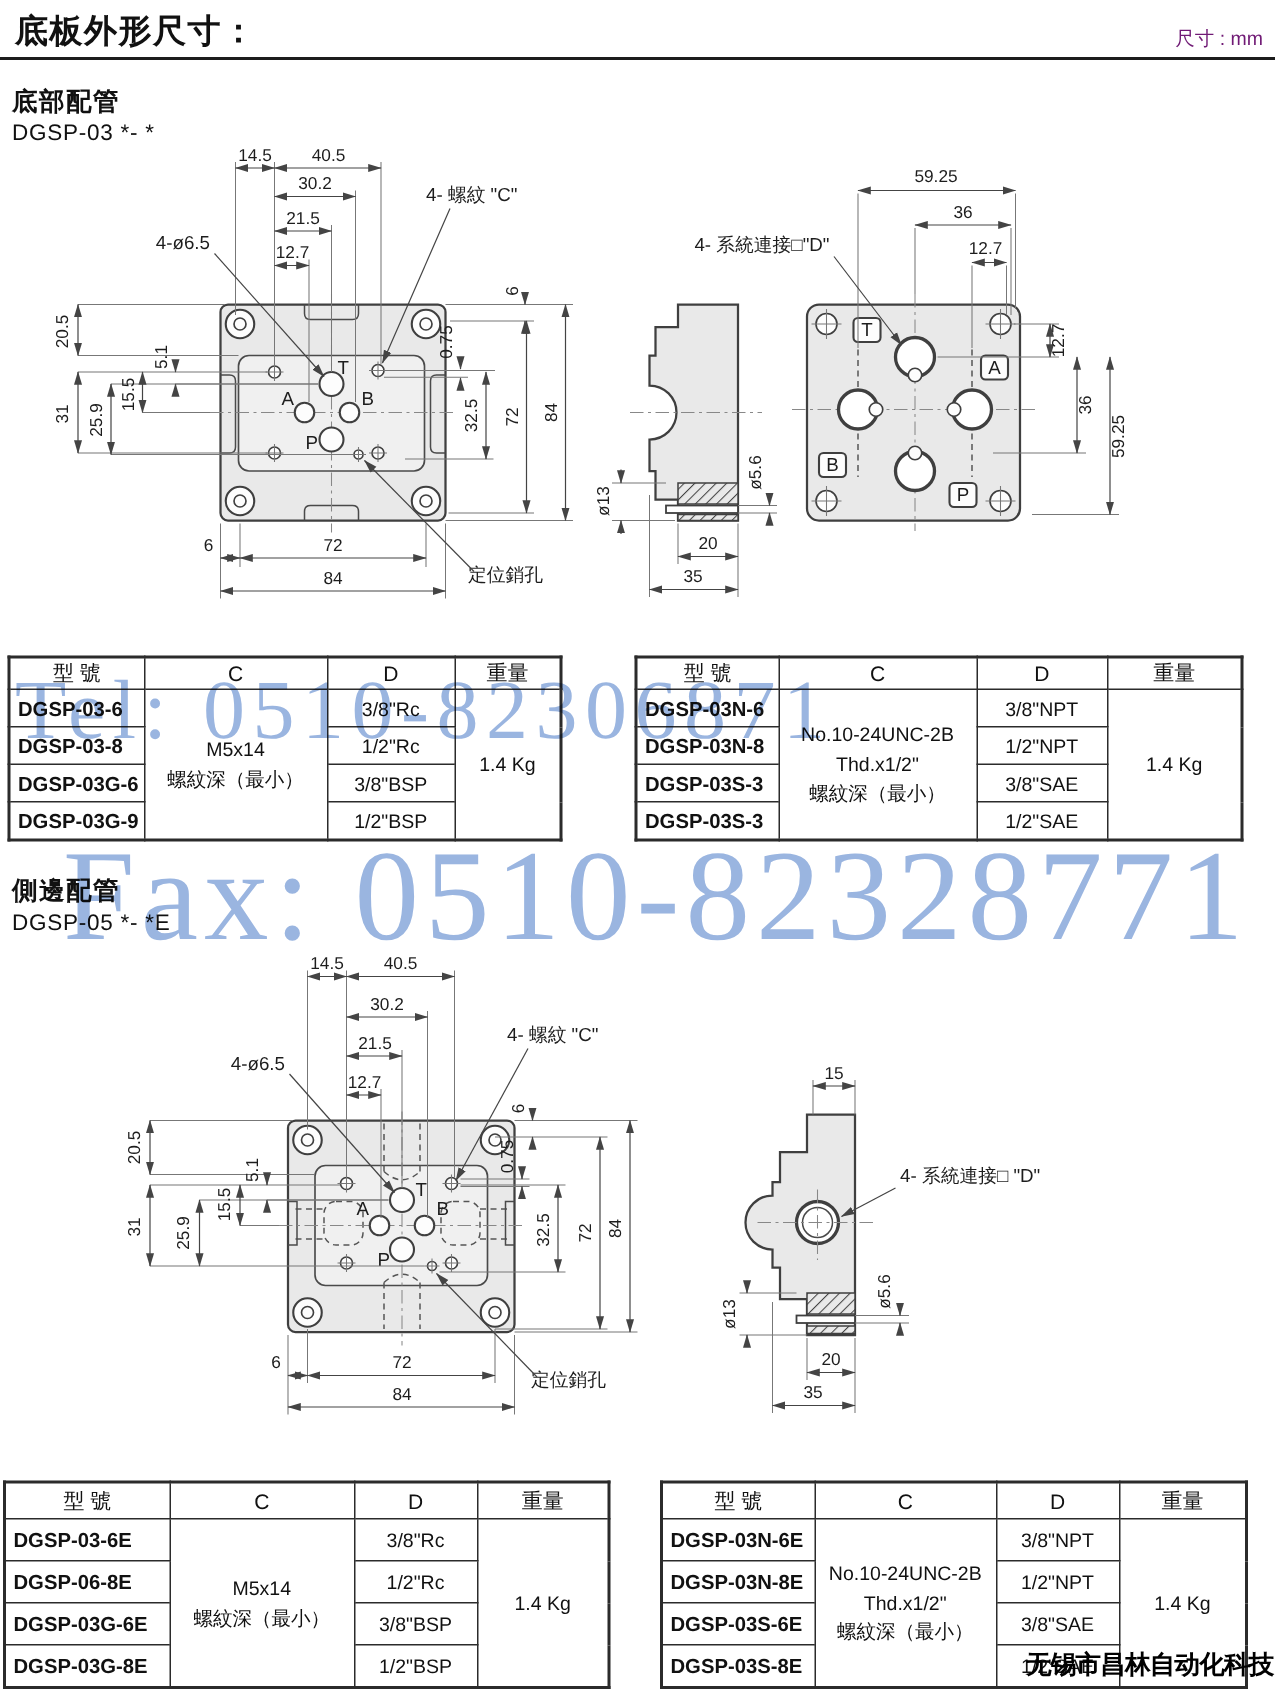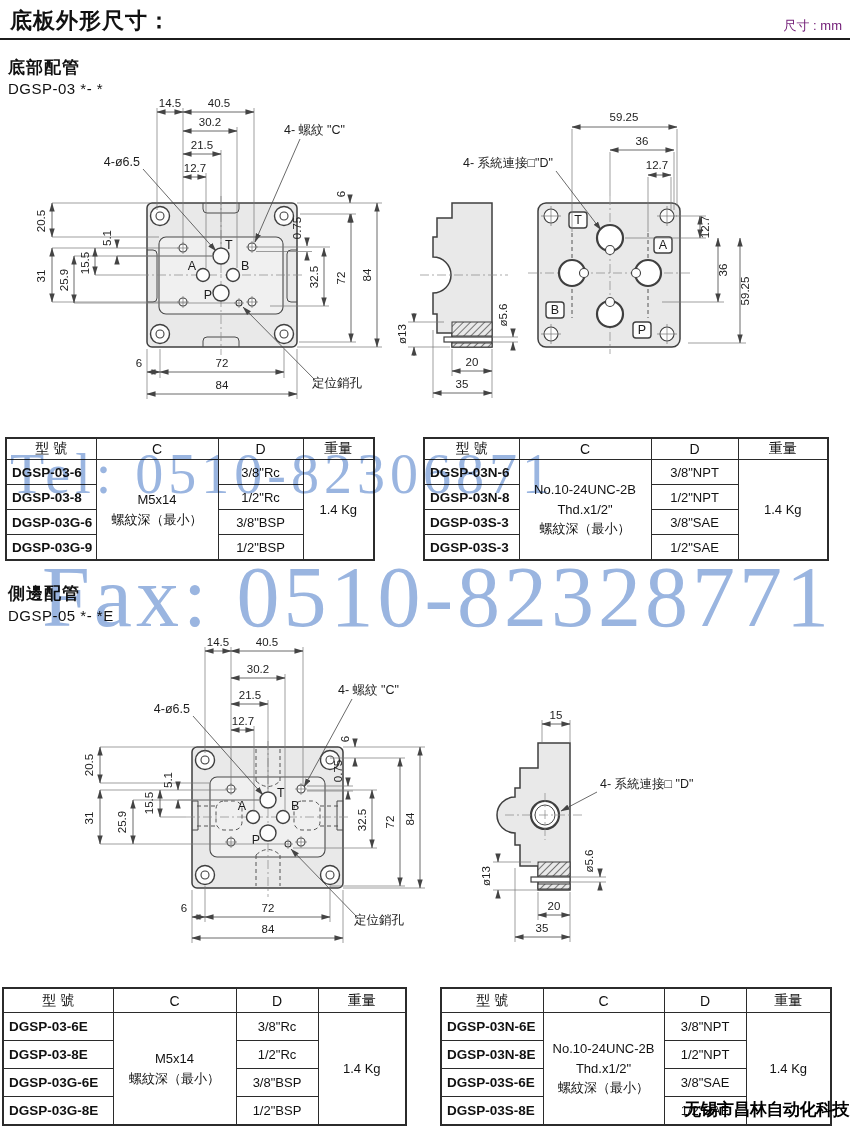--- a/index.html
+++ b/index.html
@@ -581,21 +581,21 @@
         <tr>
           <td class="model">DGSP-03-6E</td>
           <td rowspan="4">
             <div class="cline">M5x14</div>
             <div class="cline">螺紋深（最小）</div>
           </td>
           <td>3/8"Rc</td>
           <td rowspan="4">1.4 Kg</td>
         </tr>
         <tr>
-            <td class="model">DGSP-03-8E</td>
+            <td class="model">DGSP-06-8E</td>
             <td>1/2"Rc</td>
           </tr>
         <tr>
             <td class="model">DGSP-03G-6E</td>
             <td>3/8"BSP</td>
           </tr>
         <tr>
             <td class="model">DGSP-03G-8E</td>
             <td>1/2"BSP</td>
           </tr>

